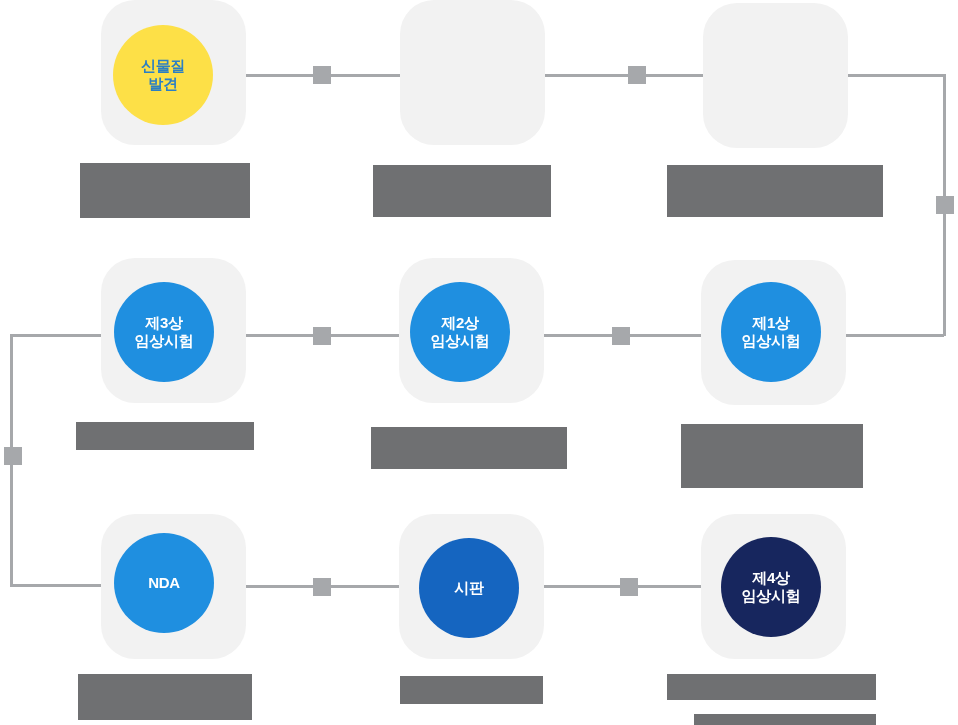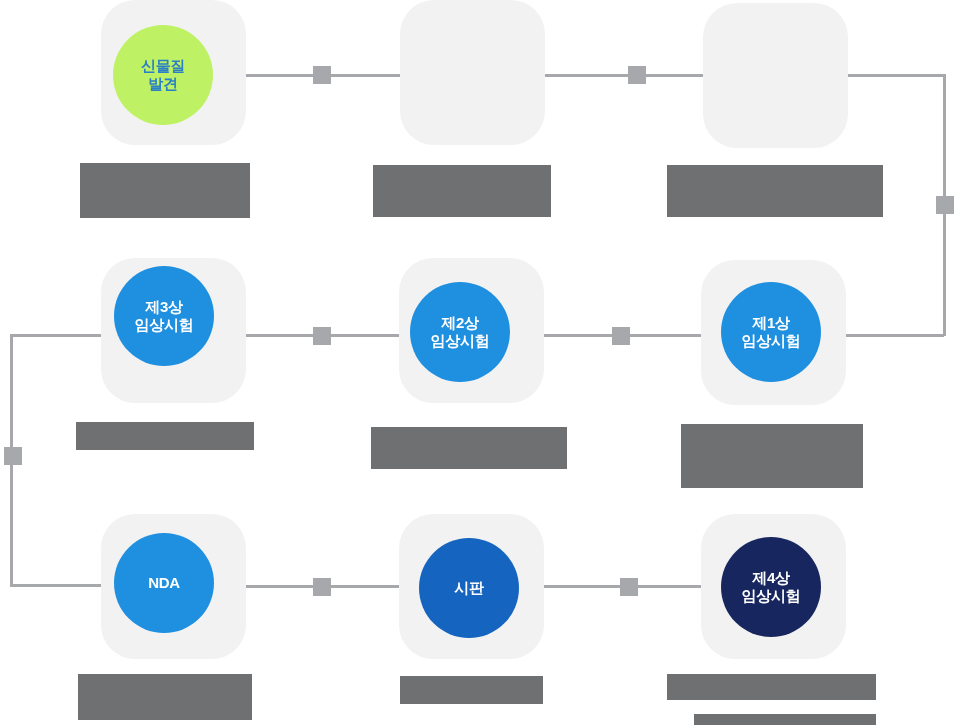--- a/index.html
+++ b/index.html
@@ -54,21 +54,21 @@
     justify-content: center;
     text-align: center;
     line-height: 1.22;
     font-size: 15px;
     font-weight: bold;
     letter-spacing: -0.3px;
     box-sizing: border-box;
   }
   .node span { display: block; white-space: pre-line; }
 
-  .node.c-pale   { background: #bef264; color: #2b7fc4; }
+  .node.c-pale   { background: #fde047; color: #2b7fc4; }
   .node.c-light  { background: #64bdf0; color: #ffffff; }
   .node.c-mid    { background: #1f8fe0; color: #ffffff; }
   .node.c-blue   { background: #1565c0; color: #ffffff; }
   .node.c-navy   { background: #17265e; color: #ffffff; }
 
   
   .bar {
     position: absolute;
     background: #6f7072;
   }
@@ -121,21 +121,21 @@
 발견</span>
     </div>
     <div class="node c-mid" style="left: 721px; top: 282px;">
       <span>제1상
 임상시험</span>
     </div>
     <div class="node c-mid" style="left: 410px; top: 282px;">
       <span>제2상
 임상시험</span>
     </div>
-    <div class="node c-mid" style="left: 114px; top: 266px;">
+    <div class="node c-mid" style="left: 114px; top: 282px;">
       <span>제3상
 임상시험</span>
     </div>
     <div class="node c-navy" style="left: 721px; top: 537px; align-items: center;">
       <span>제4상
 임상시험</span>
     </div>
     <div class="node c-blue" style="left: 419px; top: 538px;">
       <span>시판</span>
     </div>

